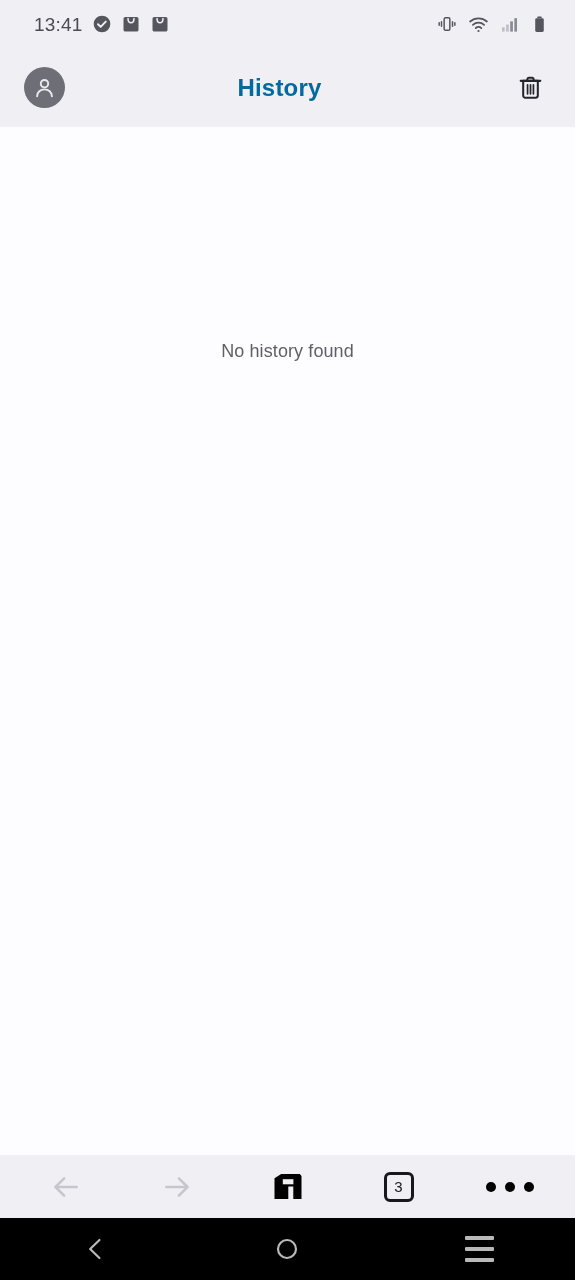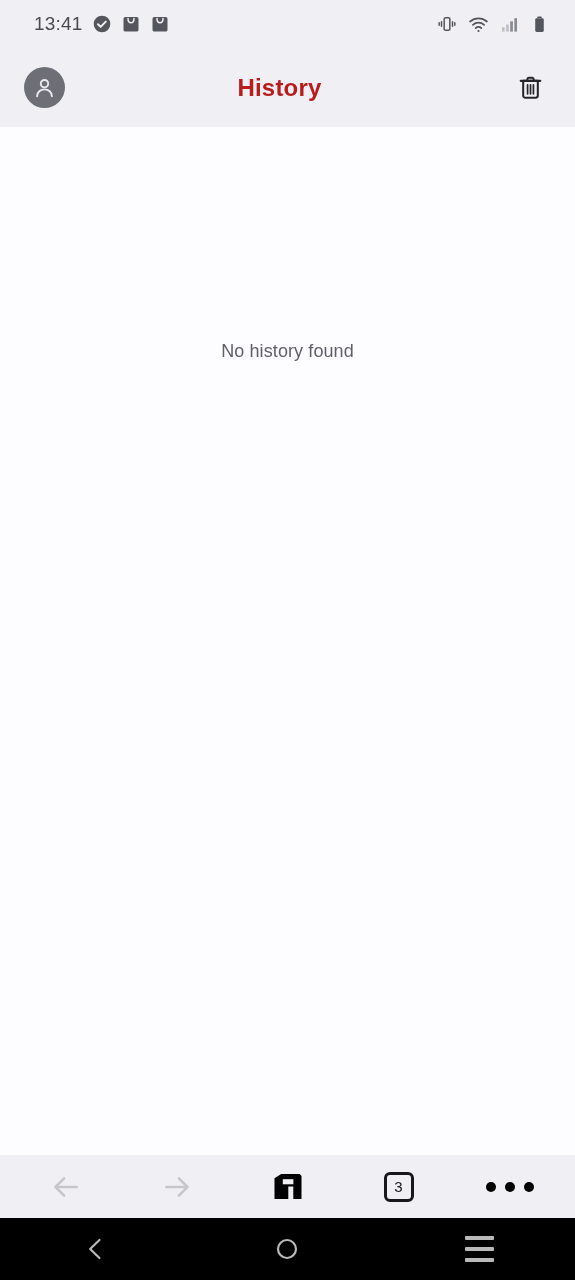--- a/index.html
+++ b/index.html
@@ -10,37 +10,37 @@
     overflow:hidden;
   }
   .phone { position:relative; width:575px; height:1280px; display:flex; flex-direction:column; }
 
   
   .statusbar {
     height:48px; background:#f0f0f4; flex:0 0 48px;
     display:flex; align-items:center; justify-content:space-between;
     padding:0 26px 0 34px;
   }
-  .sb-left { display:flex; align-items:flex-start; gap:9px; }
+  .sb-left { display:flex; align-items:center; gap:9px; }
   .sb-time { font-size:19px; color:#4a4a52; letter-spacing:.2px; line-height:1; }
   .sb-right { display:flex; align-items:center; gap:11px; }
   .sb-icon { display:flex; align-items:center; justify-content:center; }
 
   
   .header {
     height:79px; flex:0 0 79px; background:#f0f0f4;
     display:flex; align-items:center; position:relative; padding:0 24px;
   }
   .avatar {
     width:41px; height:41px; border-radius:50%; background:#6e6e76;
     display:flex; align-items:center; justify-content:center; flex:0 0 41px;
   }
   .page-title {
     position:absolute; left:0; right:16px; text-align:center;
-    font-size:24px; font-weight:bold; color:#b91c1c; letter-spacing:.2px;
+    font-size:24px; font-weight:bold; color:#0369a1; letter-spacing:.2px;
     pointer-events:none;
   }
   .trash-btn {
     margin-left:auto; width:42px; height:42px;
     display:flex; align-items:center; justify-content:center; z-index:2;
   }
 
   
   .content {
     flex:1 1 auto; background:#fdfdff;

